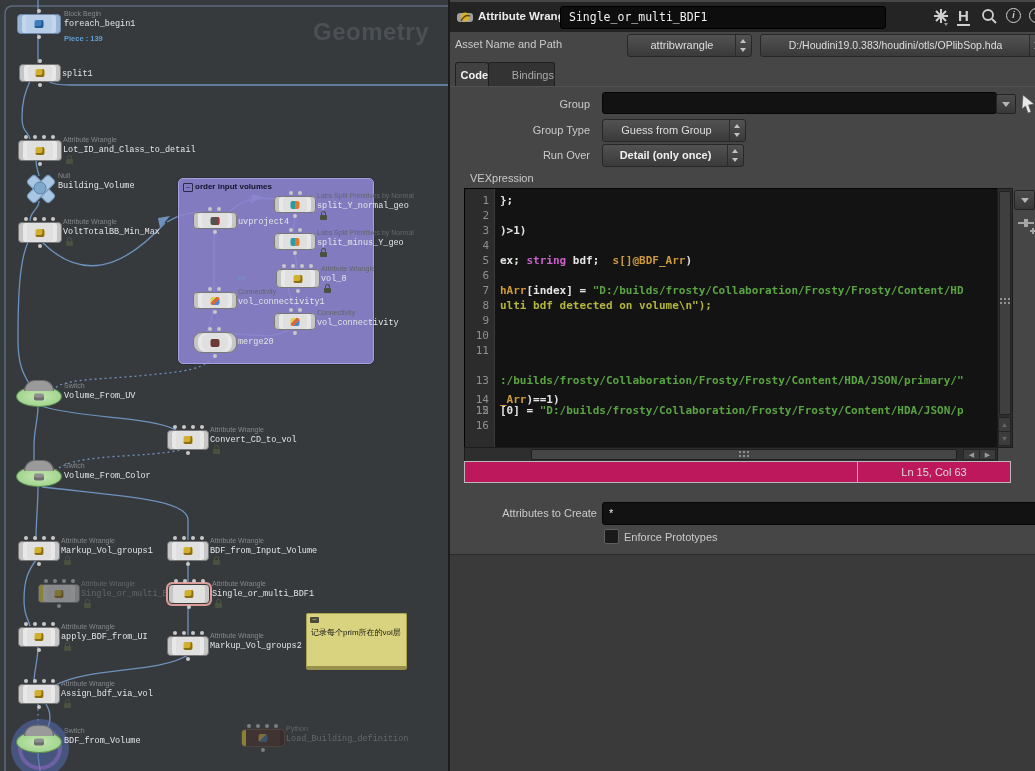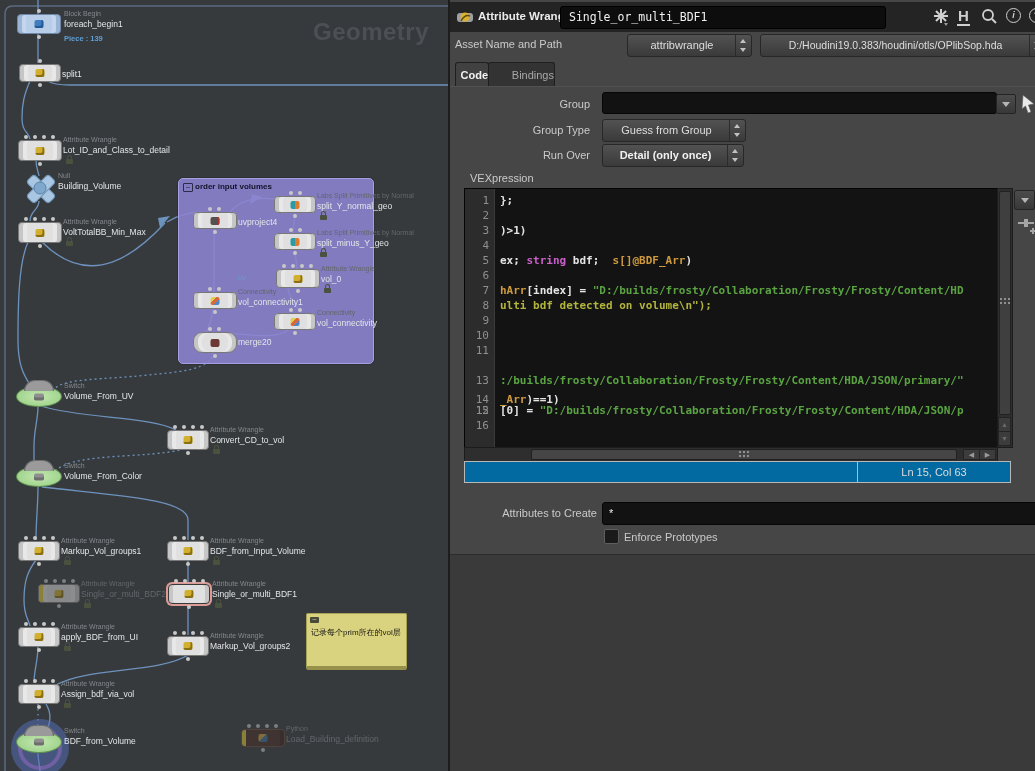--- a/index.html
+++ b/index.html
@@ -45,21 +45,21 @@
         background:#7fa8cc;border:1px solid #5a83a8;}
   .dots-top{position:absolute;top:-6px;left:5px;width:4px;height:4px;border-radius:50%;background:#c8c8c8;
         box-shadow:9px 0 0 #c8c8c8,18px 0 0 #c8c8c8,27px 0 0 #c8c8c8;}
   .dots-top.one{box-shadow:none;left:50%;margin-left:-2px;}
   .dot-bot{position:absolute;bottom:-6px;left:50%;margin-left:-2px;width:4px;height:4px;border-radius:50%;background:#c8c8c8;}
   .flag{position:absolute;left:0;top:0;bottom:0;width:4px;background:#e5cf36;border-radius:3px 0 0 3px;}
   .sel{box-shadow:0 0 0 2px #dc9a96,inset 4px 0 #c6c6c6,inset -4px 0 #c6c6c6 !important;border-color:#3a3a3a;}
   .faded{opacity:.48;}
   .halo{position:absolute;border-radius:50%;background:rgba(86,112,190,.5);}
   .halo-ring{position:absolute;border-radius:50%;border:4px solid rgba(145,105,195,.55);}
-  .nlabel{position:absolute;font-size:8.5px;color:#e3e5e7;white-space:nowrap;}
+  .nlabel{position:absolute;font-size:8.5px;color:#e3e5e7;white-space:nowrap;font-family:Liberation Mono, monospace;}
   .ntype{position:absolute;font-size:7px;color:#83888c;white-space:nowrap;}
   .ntype.dim,.nlabel.dim{color:#62676b;}
   .nextra{position:absolute;font-size:7.5px;font-weight:bold;color:#5f9fd6;white-space:nowrap;}
   .lock{position:absolute;width:7px;height:5px;background:#49523f;border-radius:1px;}
   .lock:before{content:"";position:absolute;left:1px;top:-4px;width:3px;height:3px;border:1px solid #49523f;
         border-bottom:none;border-radius:3px 3px 0 0;}
   
   #pane{position:absolute;left:448px;top:0;width:587px;height:771px;background:#464646;border-left:2px solid #1d1d1d;}
   #pane-bottom{position:absolute;left:0;top:554px;width:587px;height:217px;background:#3a3a3a;border-top:1px solid #2c2c2c;}
   #phead{position:absolute;left:0;top:2px;width:587px;height:30px;background:#242424;}
@@ -94,21 +94,21 @@
   .code-line .ctext{position:absolute;left:35px;right:0;overflow:hidden;}
   .cw{color:#e4e4e4;} .cm{color:#c95fc9;} .co{color:#cf9a3e;} .cg{color:#5aa342;} .cy{color:#b2b43c;}
   .hscroll{position:absolute;left:14px;top:447px;width:532px;height:13px;background:#2e2e2e;border:1px solid #1c1c1c;}
   .hthumb{position:absolute;left:66px;top:1px;width:424px;height:9px;background:#454545;border:1px solid #202020;border-radius:2px;}
   .grip{position:absolute;width:12px;height:9px;
         background-image:radial-gradient(circle,#909090 1px,transparent 1.2px);background-size:4px 4px;}
   .scroll-btn{position:absolute;background:#3c3c3c;border:1px solid #242424;color:#9a9a9a;font-size:7px;
         text-align:center;}
   .vscroll{position:absolute;left:547px;top:188px;width:14px;height:258px;background:#2e2e2e;border:1px solid #1c1c1c;}
   .vthumb{position:absolute;left:1px;top:2px;width:10px;height:222px;background:#3f3f3f;border:1px solid #222;border-radius:2px;}
-  .statusbar{position:absolute;left:14px;top:461px;width:545px;height:20px;background:#0369a1;border:1px solid #b8b8b8;text-decoration:underline;}
+  .statusbar{position:absolute;left:14px;top:461px;width:545px;height:20px;background:#be185d;border:1px solid #b8b8b8;text-decoration:underline;}
   .status-right{position:absolute;right:0;top:0;bottom:0;width:152px;border-left:1px solid #b8b8b8;
         color:#dcdcdc;font-size:11px;line-height:20px;text-align:center;}
   .checkbox{position:absolute;width:13px;height:13px;background:#1a1a1a;border:1px solid #5f5f5f;border-radius:2px;}
   .pointer-icon{position:absolute;}
   .expand-icon{position:absolute;color:#a5a5a5;}
 </style>
 </head>
 <body>
 
 <div id="stage">

